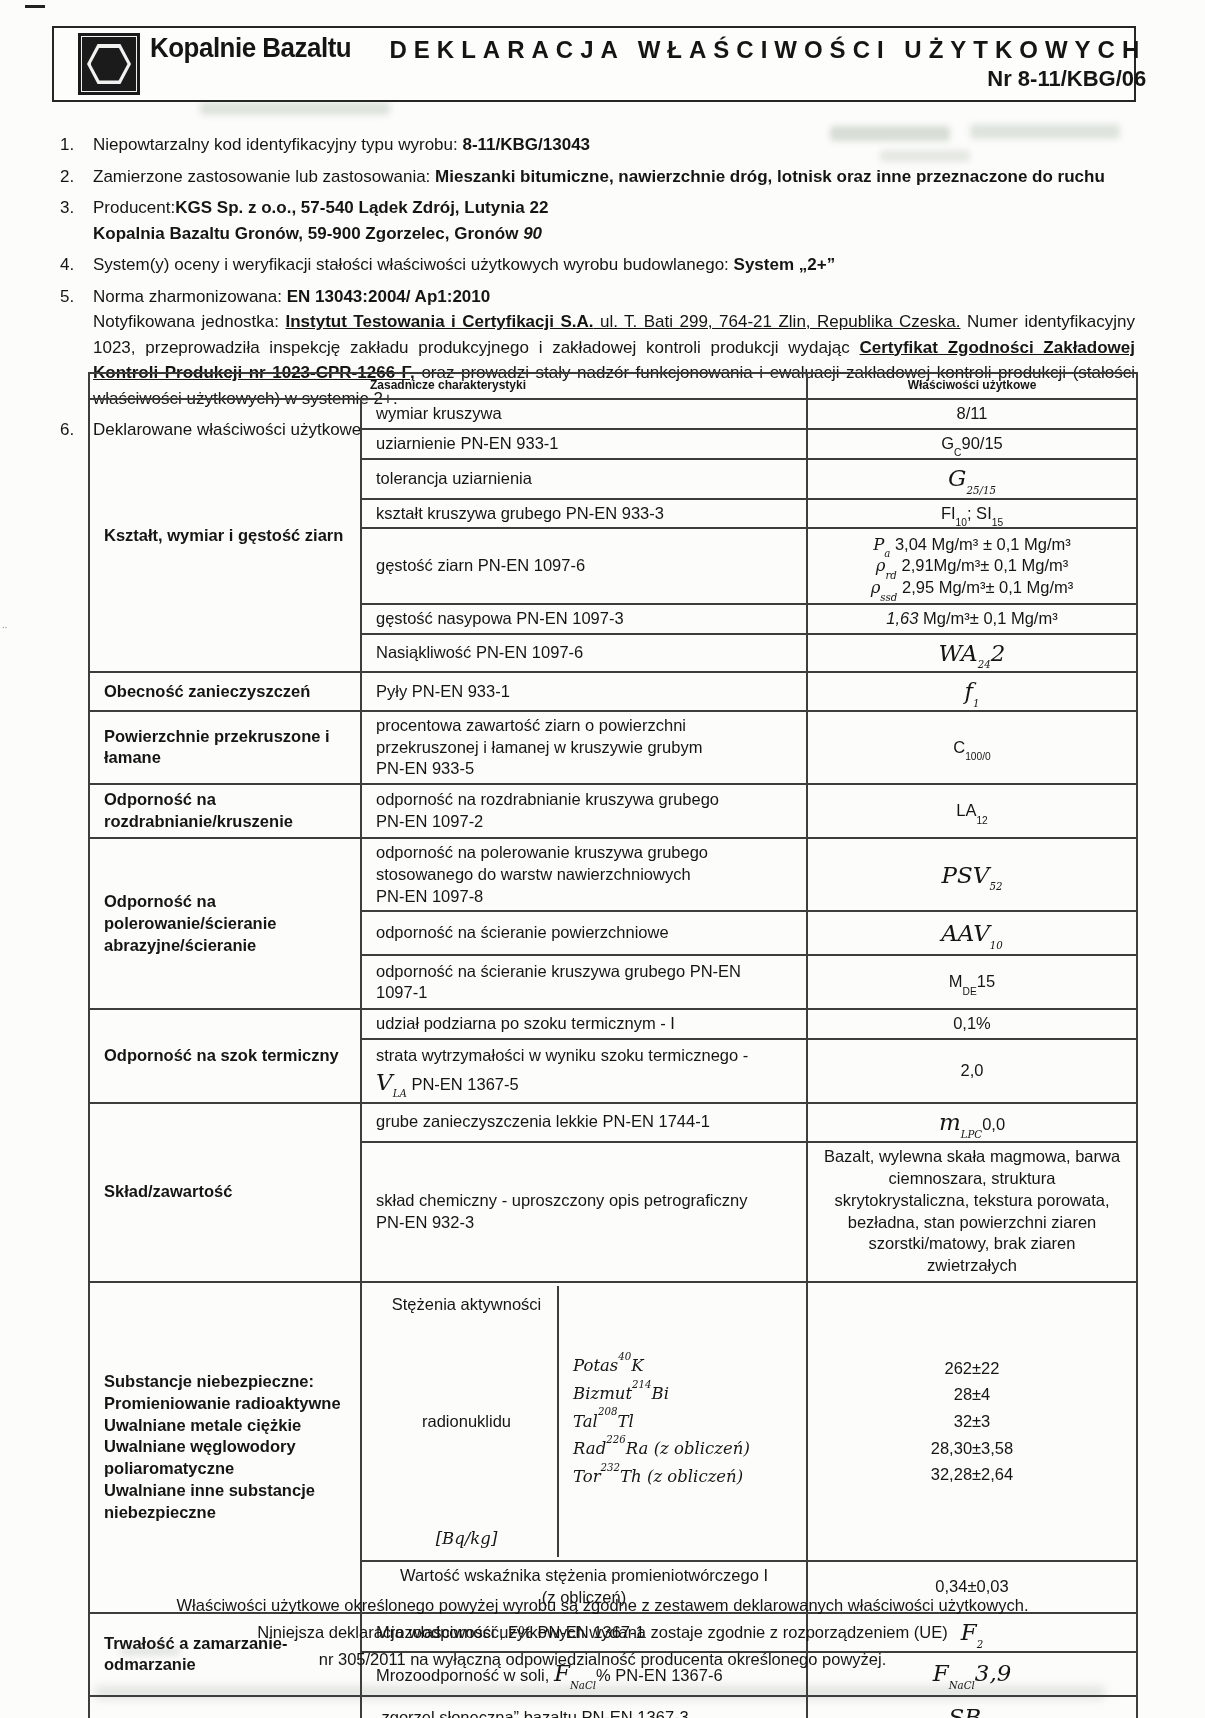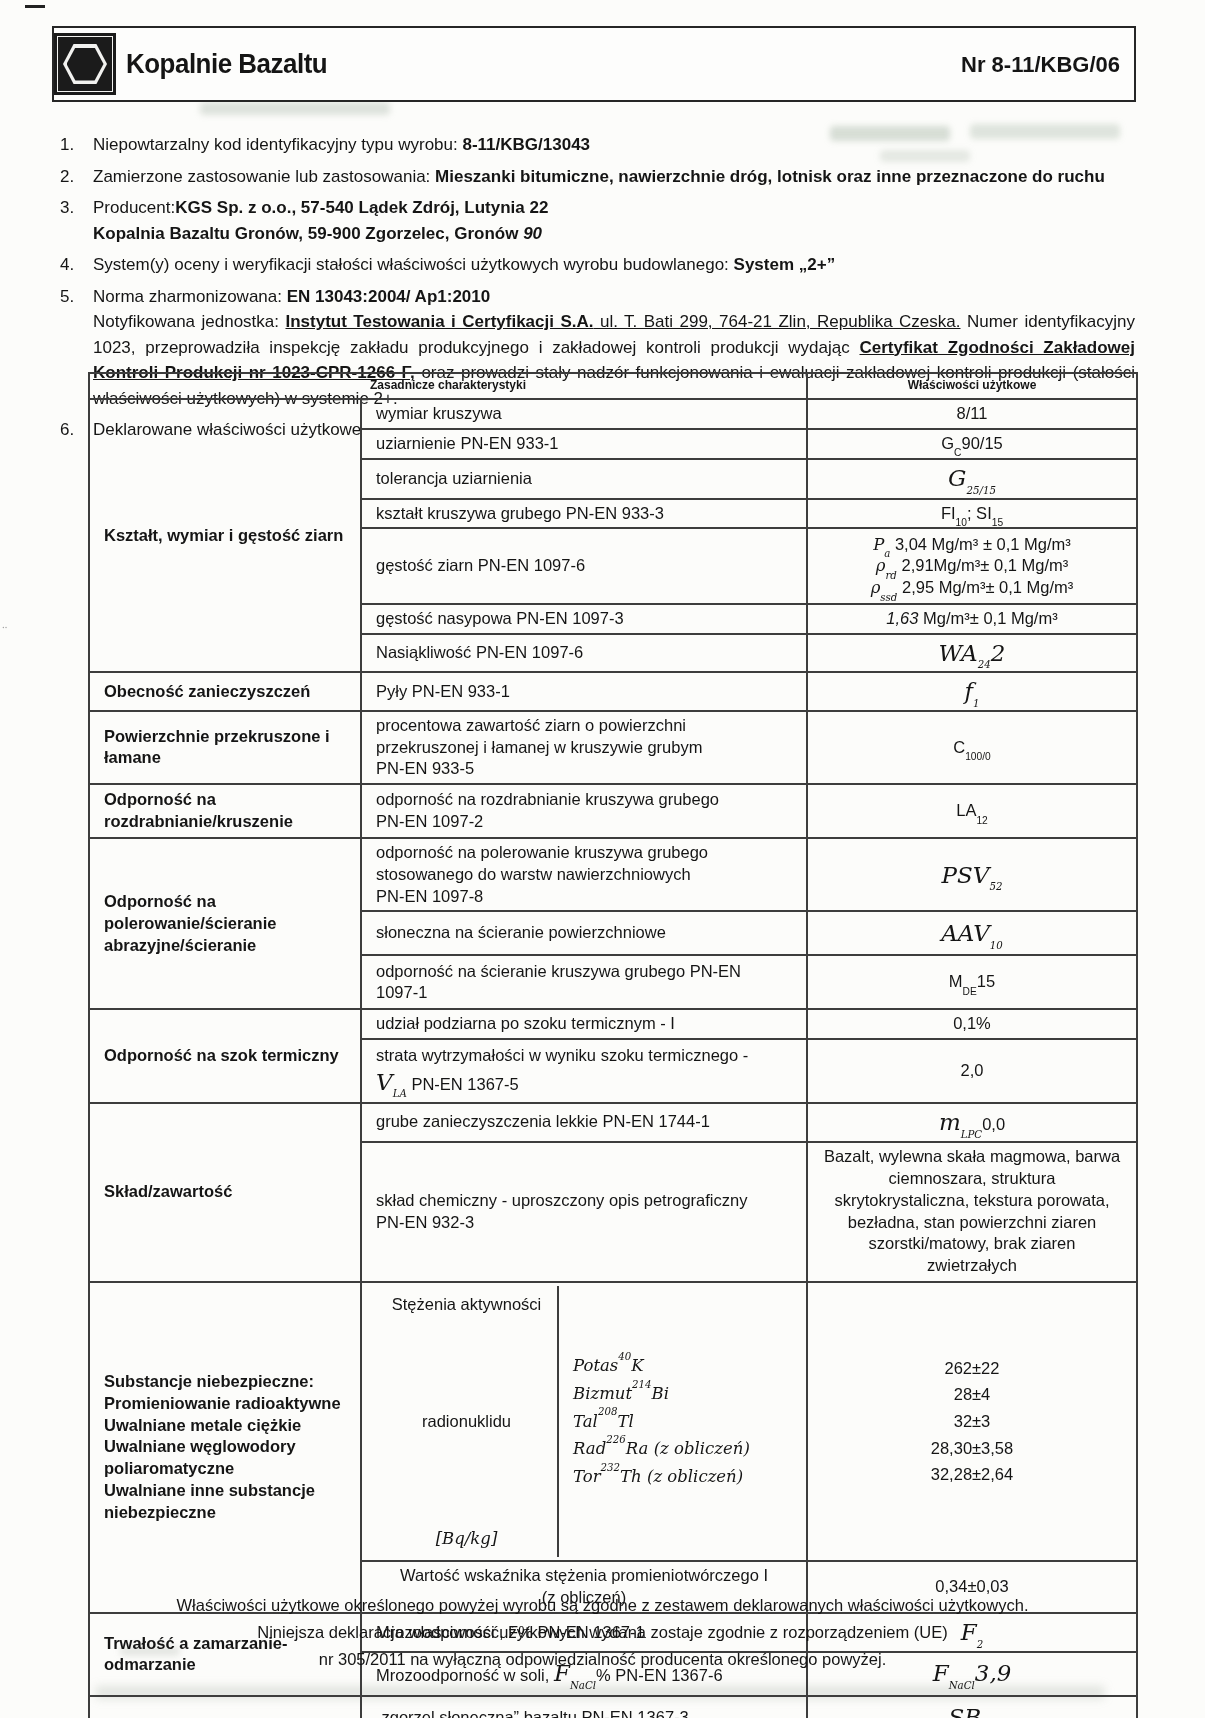--- a/index.html
+++ b/index.html
@@ -10,21 +10,21 @@
     font-size:17px;
   }
   .page{position:absolute;inset:0;overflow:hidden;}
 
   
   .hdr-box{
     position:absolute;left:52px;top:26px;width:1084px;height:76px;
     border:2px solid #262626;background:#fdfdfc;
     display:flex;align-items:center;box-sizing:border-box;
   }
-  .logo-wrap{display:flex;align-items:center;margin-left:0;flex:none;}
+  .logo-wrap{display:flex;margin-left:24px;flex:none;}
   .logo-sq{width:62px;height:62px;background:#1b1b1b;padding:3px;box-sizing:border-box;flex:none;}
   .logo-sq-in{width:100%;height:100%;border:1px solid #f2f2f0;box-sizing:border-box;
     display:flex;align-items:center;justify-content:center;background:#1b1b1b;}
   .hex-o{width:44px;height:40px;background:#f2f2f0;
     clip-path:polygon(24% 0,76% 0,100% 50%,76% 100%,24% 100%,0 50%);
     display:flex;align-items:center;justify-content:center;}
   .hex-i{width:37px;height:33px;background:#1b1b1b;
     clip-path:polygon(24% 0,76% 0,100% 50%,76% 100%,24% 100%,0 50%);}
   .logo-name{font-weight:bold;font-size:27px;letter-spacing:-0.5px;margin-left:10px;
     transform:scaleX(.96);transform-origin:left center;white-space:nowrap;}
@@ -105,20 +105,21 @@
       <div class="logo-sq">
         <div class="logo-sq-in">
           <div class="hex-o">
             <div class="hex-i"></div>
           </div>
         </div>
       </div>
       <div class="logo-name">Kopalnie Bazaltu</div>
     </div>
     <div class="hdr-right">
+      <div class="hdr-title">DEKLARACJA WŁAŚCIWOŚCI UŻYTKOWYCH</div>
       <div class="hdr-no">Nr 8-11/KBG/06</div>
     </div>
   </div>
 
   <div class="list">
     <div class="li">
       <span class="num">1.</span>
       <span class="litext"><span>Niepowtarzalny kod identyfikacyjny typu wyrobu: </span><span class="b">8-11/KBG/13043</span></span>
     </div>
     <div class="li">
@@ -203,21 +204,21 @@
       <td class="ccell"><span>odporność na rozdrabnianie kruszywa grubego</span><br><span>PN-EN 1097-2</span></td>
       <td class="vcell"><span>LA</span><sub>12</sub></td>
     </tr>
 
     <tr class="h72">
       <td class="gcell" rowspan="3"><span>Odporność na</span><br><span>polerowanie/ścieranie</span><br><span>abrazyjne/ścieranie</span></td>
       <td class="ccell"><span>odporność na polerowanie kruszywa grubego</span><br><span>stosowanego do warstw nawierzchniowych</span><br><span>PN-EN 1097-8</span></td>
       <td class="vcell"><span class="m lg">PSV</span><sub class="m">52</sub></td>
     </tr>
     <tr class="h44">
-      <td class="ccell"><span>słoneczna na ścieranie powierzchniowe</span></td>
+      <td class="ccell"><span>odporność na ścieranie powierzchniowe</span></td>
       <td class="vcell"><span class="m lg">AAV</span><sub class="m">10</sub></td>
     </tr>
     <tr class="h54">
       <td class="ccell"><span>odporność na ścieranie kruszywa grubego PN-EN</span><br><span>1097-1</span></td>
       <td class="vcell"><span>M</span><sub>DE</sub><span>15</span></td>
     </tr>
 
     <tr>
       <td class="gcell" rowspan="2"><span>Odporność na szok termiczny</span></td>
       <td class="ccell"><span>udział podziarna po szoku termicznym - I</span></td>

